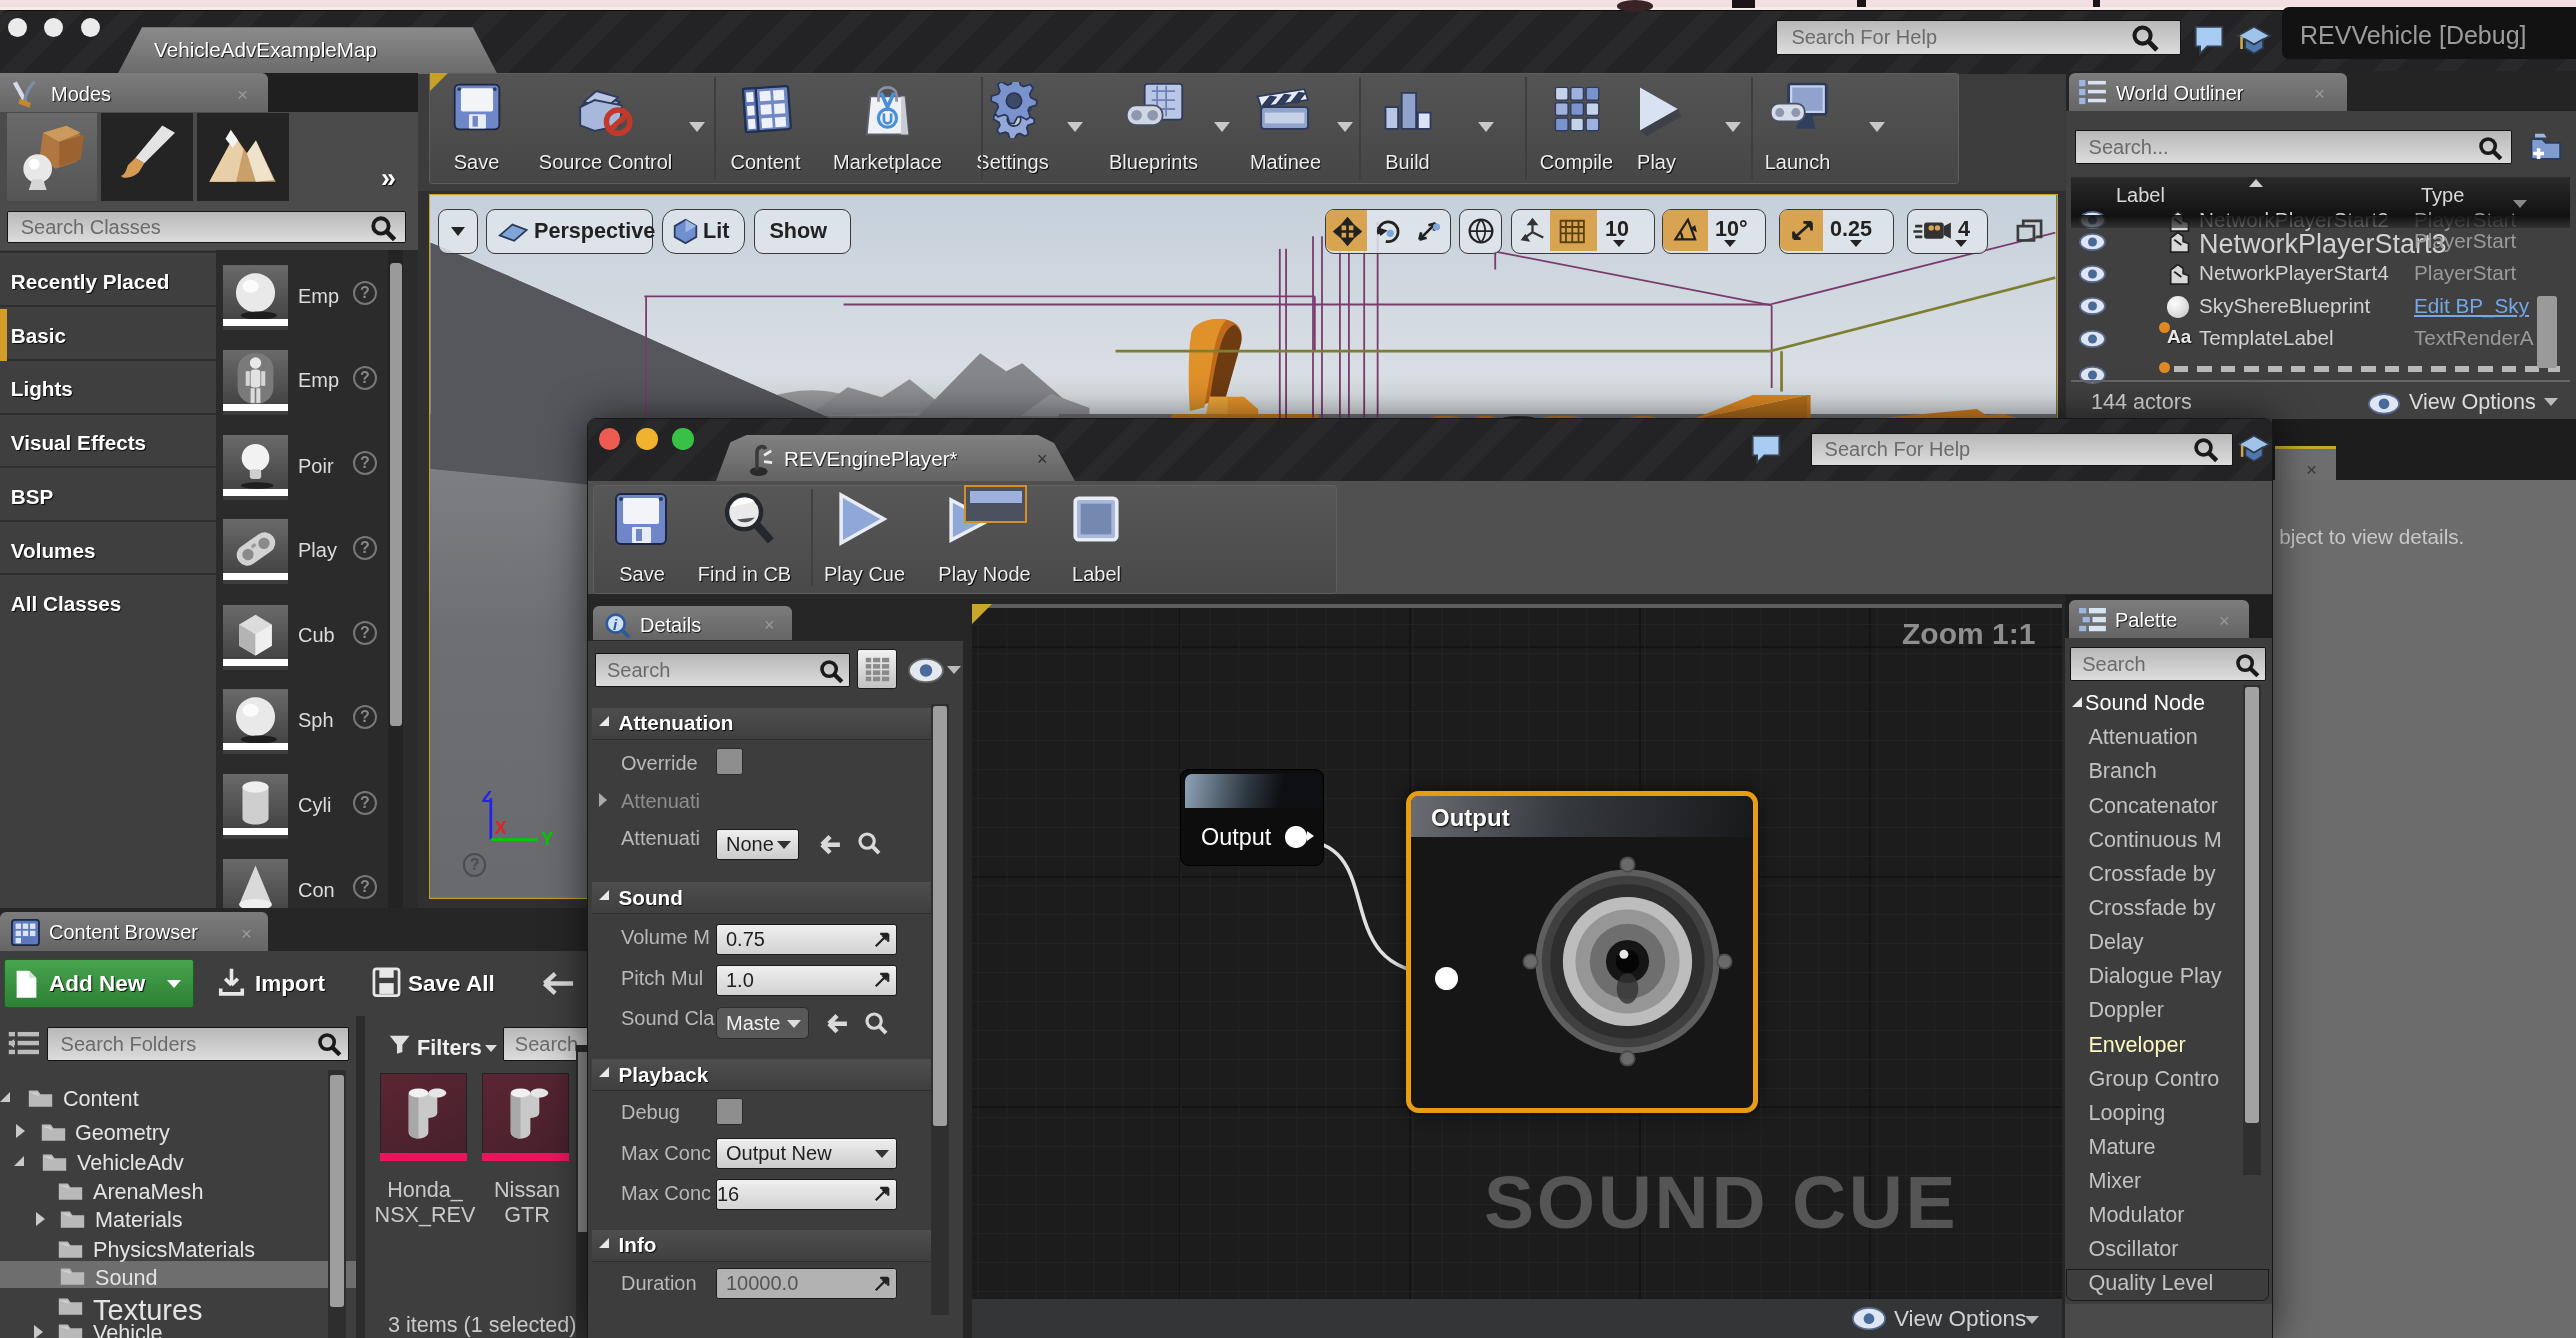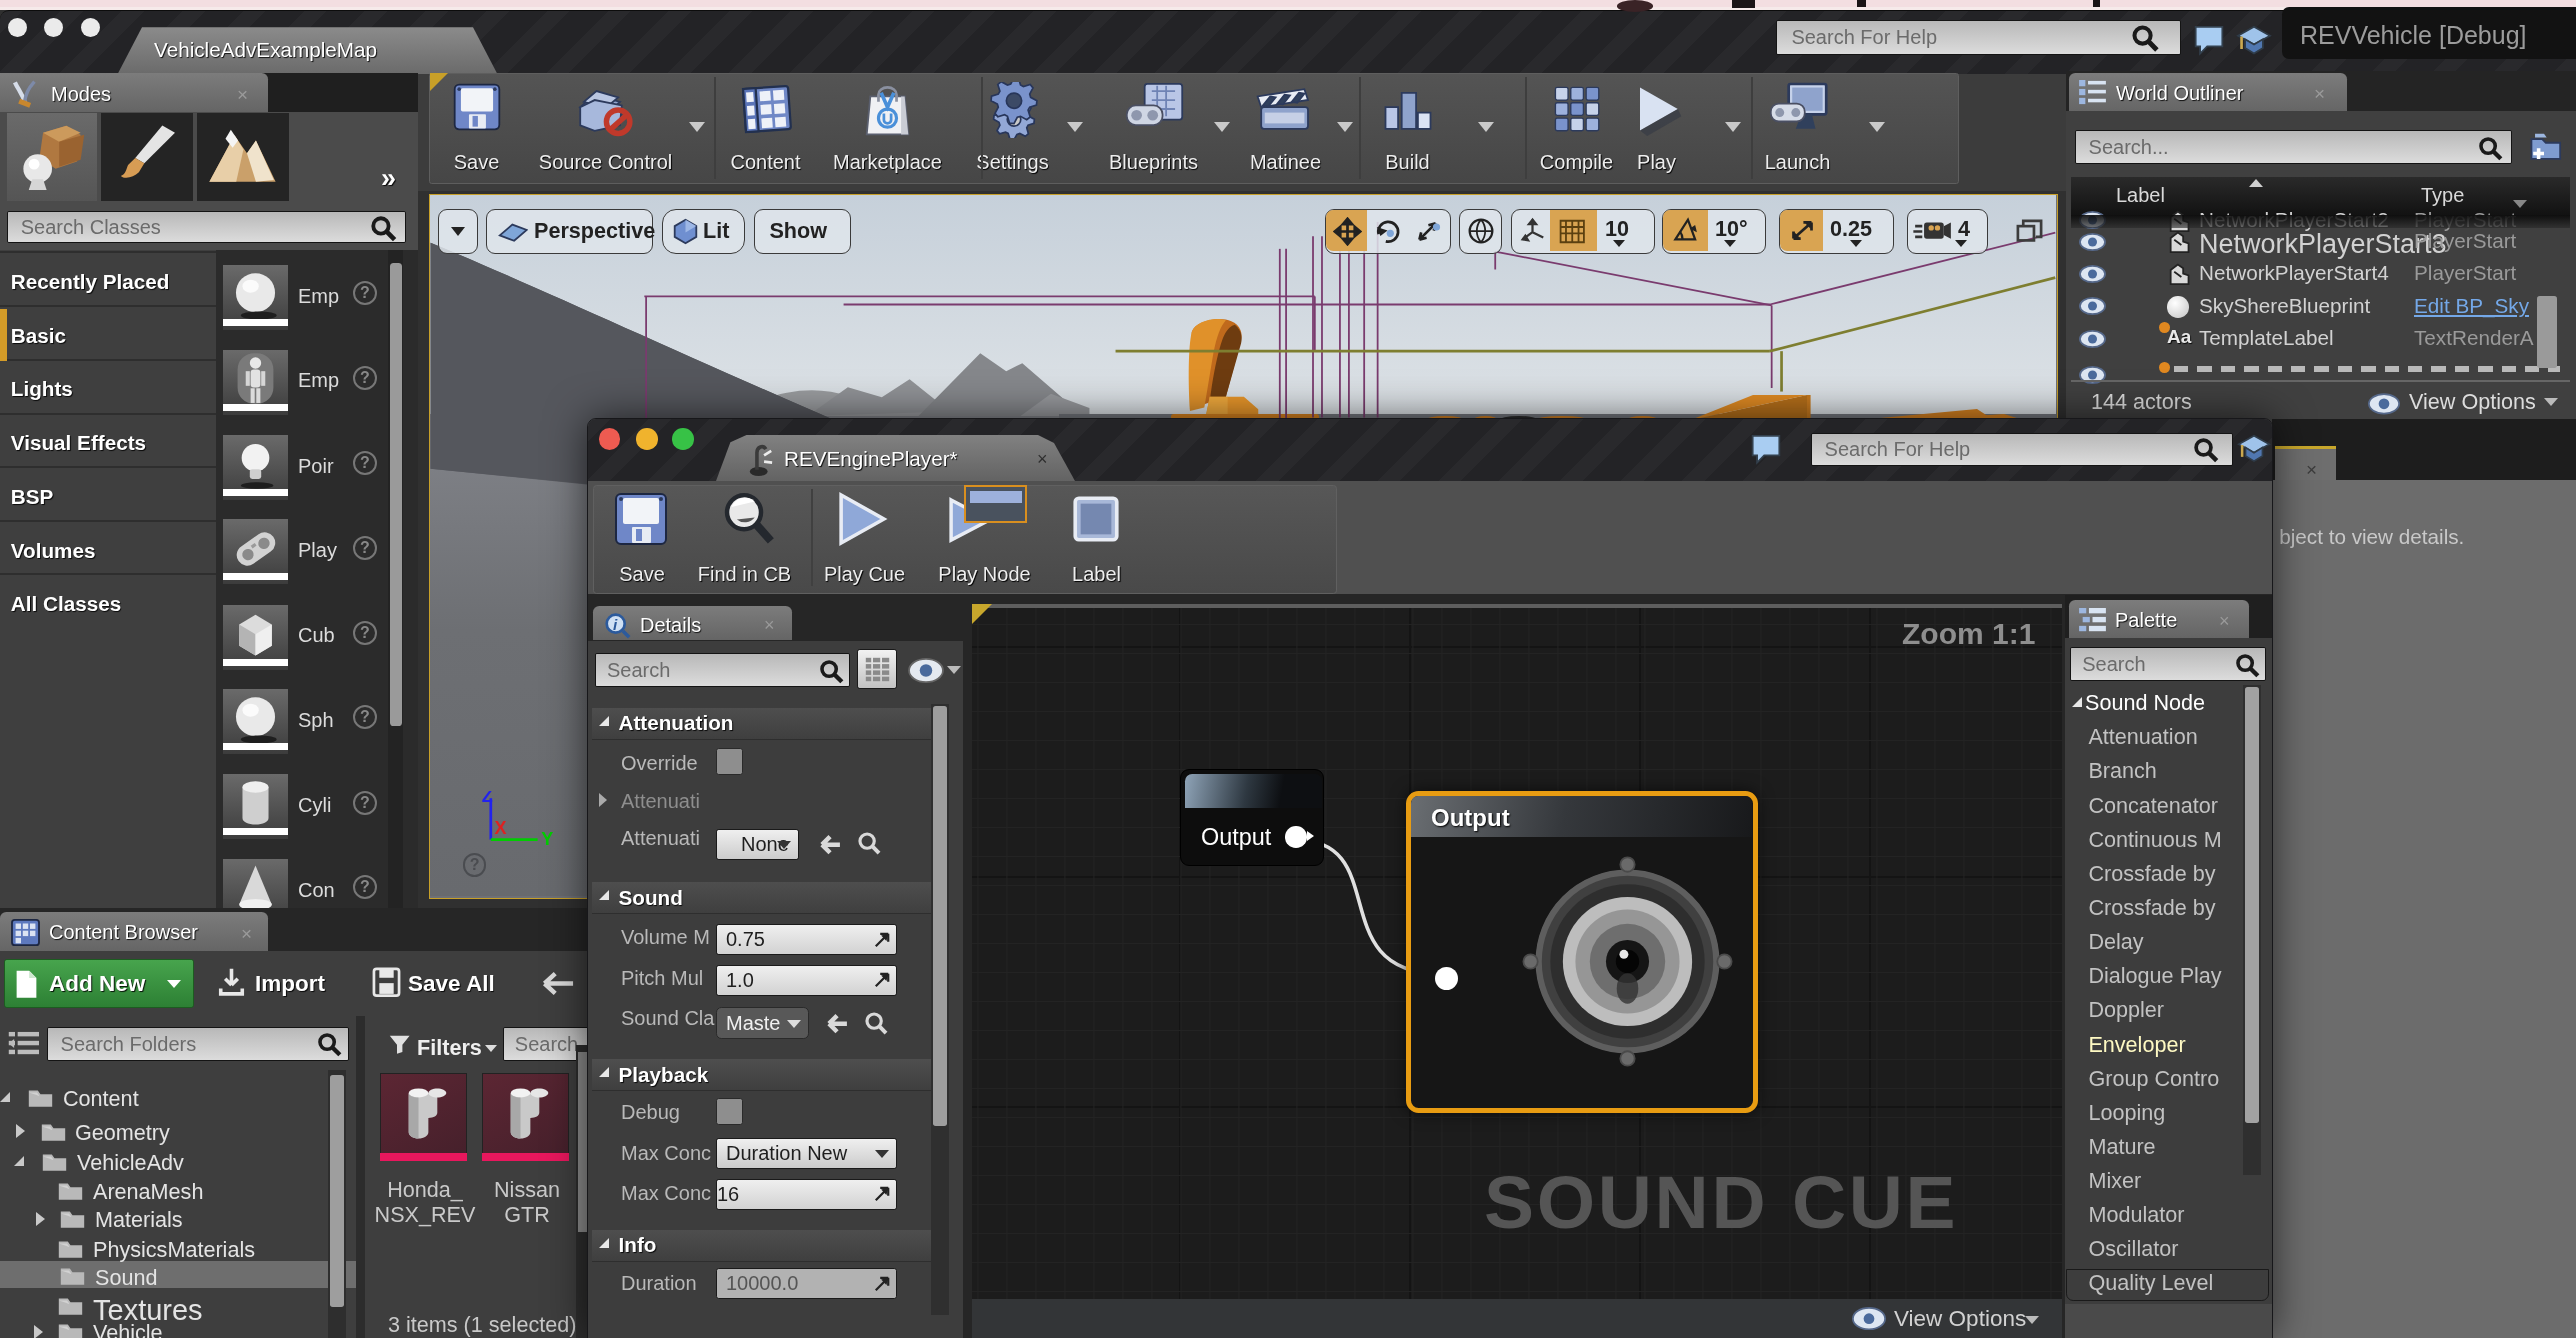--- a/index.html
+++ b/index.html
@@ -805,21 +805,21 @@
       </svg>
 <div class="abs" style="left:359px;top:74px;width:0;height:0;border-left:7.2px solid transparent;border-right:7.2px solid transparent;border-top:8px solid #bbb"></div>
 <div class="abs" style="left:3.6px;top:116px;width:340px;height:32px;background:linear-gradient(#4e4e4e,#3f3f3f);border-bottom:0.9px solid #2e2e2e"></div>
 <div class="abs" style="left:10.8px;top:124px;width:0;height:0;border-left:10.8px solid transparent;border-bottom:10.8px solid #e8e8e8"></div>
 <div class="abs wt tsh" style="left:30.5px;top:119px;font-size:20.7px;font-weight:bold">Attenuation</div>
 <div class="abs" style="left:33px;top:160px;font-size:20px;color:#b9b9b9">Override</div>
 <div class="abs" style="left:128px;top:156px;width:27px;height:27px;background:#8e8e8e;border:0.9px solid #2a2a2a;border-radius:2.7px"></div>
 <div class="abs" style="left:33px;top:198px;font-size:20px;color:#8e8e8e">Attenuati</div>
 <div class="abs" style="left:10.8px;top:201px;width:0;height:0;border-top:7.2px solid transparent;border-bottom:7.2px solid transparent;border-left:8px solid #aaa"></div>
 <div class="abs" style="left:33px;top:235px;font-size:20px;color:#b9b9b9">Attenuati</div>
-<div class="abs" style="left:128px;top:237px;width:83px;height:30.5px;background:linear-gradient(#efefef,#cccccc);border:0.9px solid #1a1a1a;border-radius:2.7px;font-size:20px;color:#1e1e1e;line-height:29px;padding-left:24px">None</div>
+<div class="abs" style="left:128px;top:237px;width:83px;height:30.5px;background:linear-gradient(#efefef,#cccccc);border:0.9px solid #1a1a1a;border-radius:2.7px;font-size:20px;color:#1e1e1e;line-height:29px;padding-left:9px">None</div>
 <div class="abs" style="left:189px;top:249px;width:0;height:0;border-left:7.2px solid transparent;border-right:7.2px solid transparent;border-top:8px solid #333"></div>
 <svg class="abs" style="left:225px;top:241px;width:30.5px;height:23.4px" viewBox="0 0 34 26">
         <path d="M30 13H10M10 13l9-9M10 13l9 9" stroke="#d9d9d9" stroke-width="5" fill="none"></path>
       </svg>
 <svg class="abs" style="left:268px;top:238px;width:27px;height:27px" viewBox="0 0 34 34">
         <circle cx="14" cy="14" r="9" fill="none" stroke="#d9d9d9" stroke-width="4"></circle>
         <line x1="21" y1="21" x2="29" y2="29" stroke="#d9d9d9" stroke-width="5"></line>
       </svg>
 <div class="abs" style="left:3.6px;top:290px;width:340px;height:32px;background:linear-gradient(#4e4e4e,#3f3f3f);border-bottom:0.9px solid #2e2e2e"></div>
 <div class="abs" style="left:10.8px;top:298px;width:0;height:0;border-left:10.8px solid transparent;border-bottom:10.8px solid #e8e8e8"></div>
@@ -845,21 +845,21 @@
 <svg class="abs" style="left:275px;top:418px;width:27px;height:27px" viewBox="0 0 34 34">
         <circle cx="14" cy="14" r="9" fill="none" stroke="#d9d9d9" stroke-width="4"></circle>
         <line x1="21" y1="21" x2="29" y2="29" stroke="#d9d9d9" stroke-width="5"></line>
       </svg>
 <div class="abs" style="left:3.6px;top:467px;width:340px;height:32px;background:linear-gradient(#4e4e4e,#3f3f3f);border-bottom:0.9px solid #2e2e2e"></div>
 <div class="abs" style="left:10.8px;top:475px;width:0;height:0;border-left:10.8px solid transparent;border-bottom:10.8px solid #e8e8e8"></div>
 <div class="abs wt tsh" style="left:30.5px;top:471px;font-size:20.7px;font-weight:bold">Playback</div>
 <div class="abs" style="left:33px;top:509px;font-size:20px;color:#b9b9b9">Debug</div>
 <div class="abs" style="left:128px;top:506px;width:27px;height:27px;background:#8e8e8e;border:0.9px solid #2a2a2a;border-radius:2.7px"></div>
 <div class="abs" style="left:33px;top:550px;font-size:20px;color:#b9b9b9">Max Conc</div>
-<div class="abs" style="left:128px;top:546px;width:181px;height:30.5px;background:linear-gradient(#efefef,#cccccc);border:0.9px solid #1a1a1a;border-radius:2.7px;font-size:20px;color:#1e1e1e;line-height:29px;padding-left:9px">Duration New</div>
+<div class="abs" style="left:128px;top:546px;width:181px;height:30.5px;background:linear-gradient(#efefef,#cccccc);border:0.9px solid #1a1a1a;border-radius:2.7px;font-size:20px;color:#1e1e1e;line-height:29px;padding-left:9px">Output New</div>
 <div class="abs" style="left:287px;top:558px;width:0;height:0;border-left:7.2px solid transparent;border-right:7.2px solid transparent;border-top:8px solid #333"></div>
 <div class="abs" style="left:33px;top:590px;font-size:20px;color:#b9b9b9">Max Conc</div>
 <div class="abs" style="left:128px;top:587px;width:181px;height:30.5px;background:linear-gradient(#efefef,#d2d2d2);border:0.9px solid #1a1a1a;border-radius:2.7px;font-size:20px;color:#1e1e1e;line-height:29px;">16</div>
 <svg class="abs" style="left:286px;top:594px;width:16px;height:16px" viewBox="0 0 18 18">
         <path d="M2 16L16 2M16 2h-9M16 2v9" stroke="#222" stroke-width="2.5" fill="none"></path>
         <path d="M16 2l-8 2 6 6z" fill="#222"></path>
       </svg>
 <div class="abs" style="left:3.6px;top:638px;width:340px;height:32px;background:linear-gradient(#4e4e4e,#3f3f3f);border-bottom:0.9px solid #2e2e2e"></div>
 <div class="abs" style="left:10.8px;top:646px;width:0;height:0;border-left:10.8px solid transparent;border-bottom:10.8px solid #e8e8e8"></div>
 <div class="abs wt tsh" style="left:30.5px;top:641px;font-size:20.7px;font-weight:bold">Info</div>

